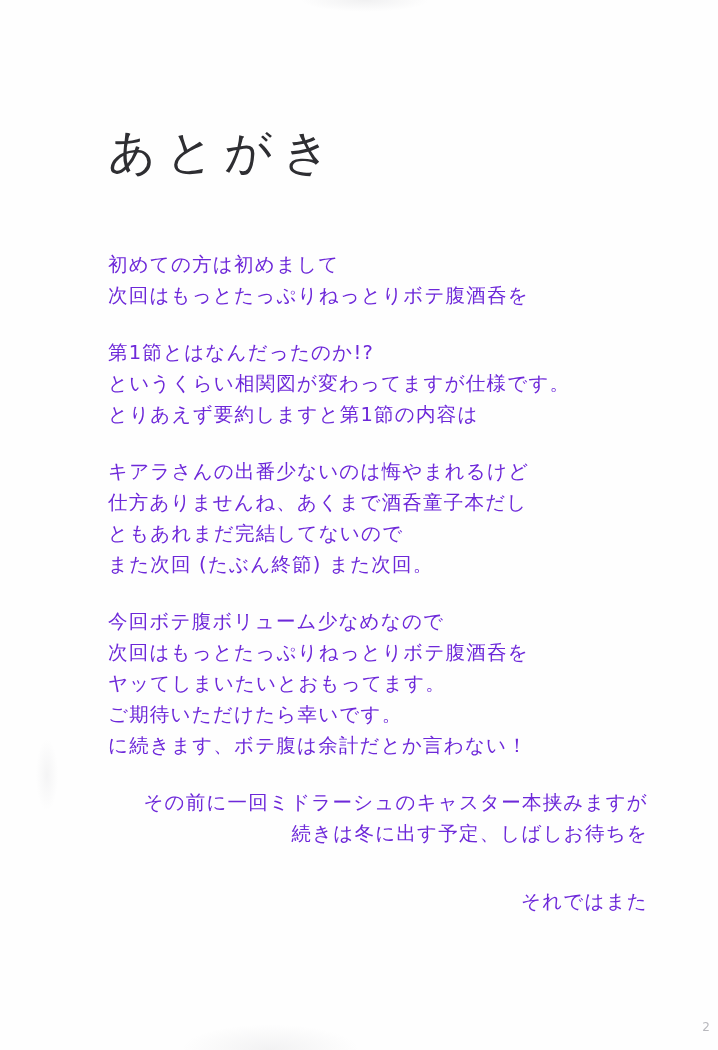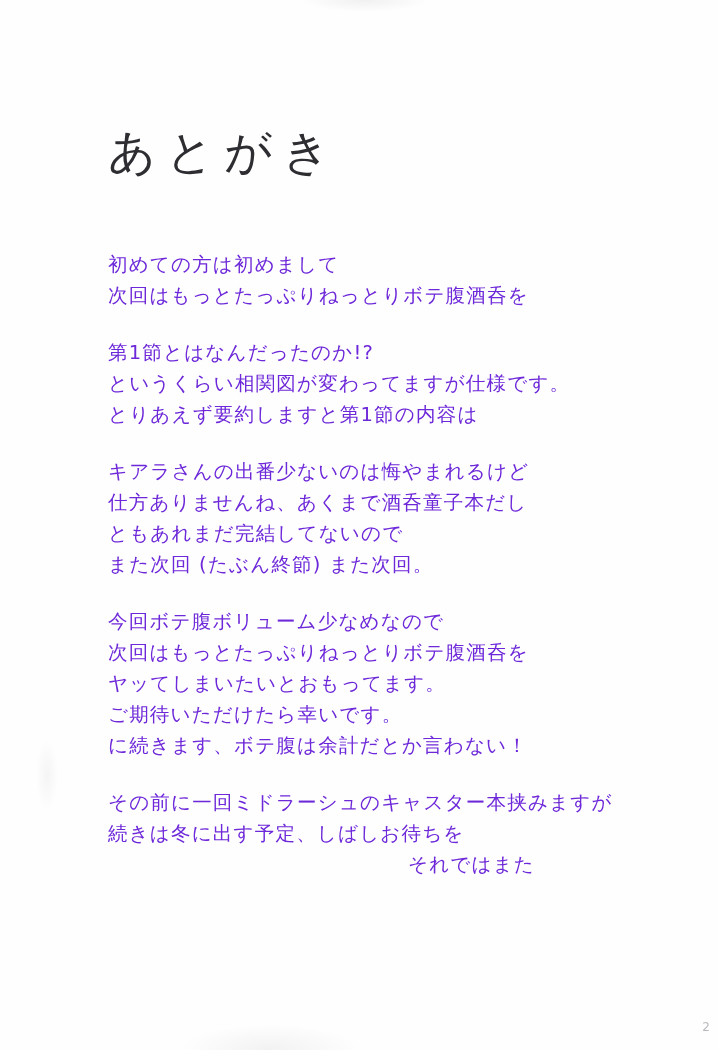--- a/index.html
+++ b/index.html
@@ -64,32 +64,33 @@
     color: #2e2e32;
     font-weight: 400;
     line-height: 1.1;
     margin: 0 0 71px 0;
     white-space: pre;
   }
 
   .para {
     margin: 0 0 26px 0;
   }
-  .para:last-child { margin-bottom: 0; }
+  .para:last-child { margin-bottom: 0; text-align: right; }
 
   .line {
     font-size: 19.5px;
     line-height: 31px;
     letter-spacing: 1.2px;
     color: #6d28d9;
     white-space: pre;
   }
 
   .line.indent-right {
     padding-left: 300px;
+    margin-top: 37px;
   }
 
   .page-number {
     position: absolute;
     right: 8px;
     bottom: 16px;
     font-size: 12px;
     color: #b8b8bd;
     letter-spacing: 0;
   }

